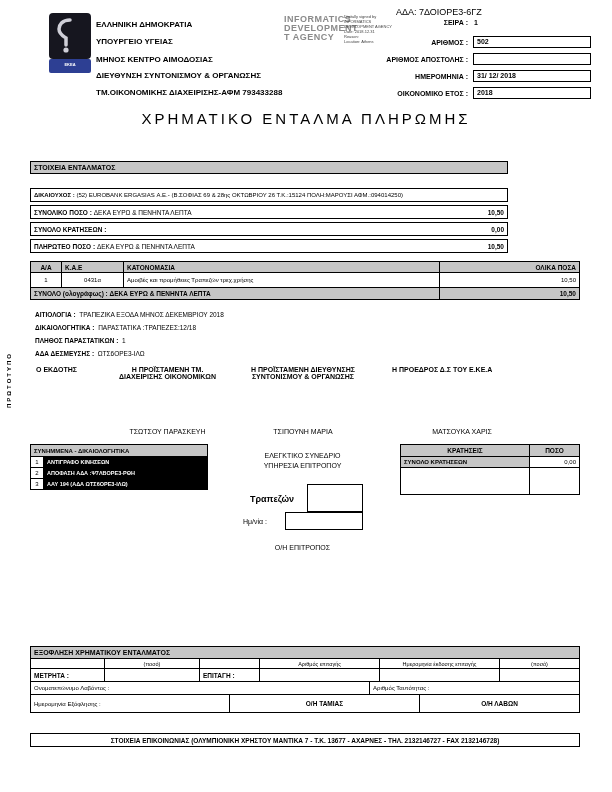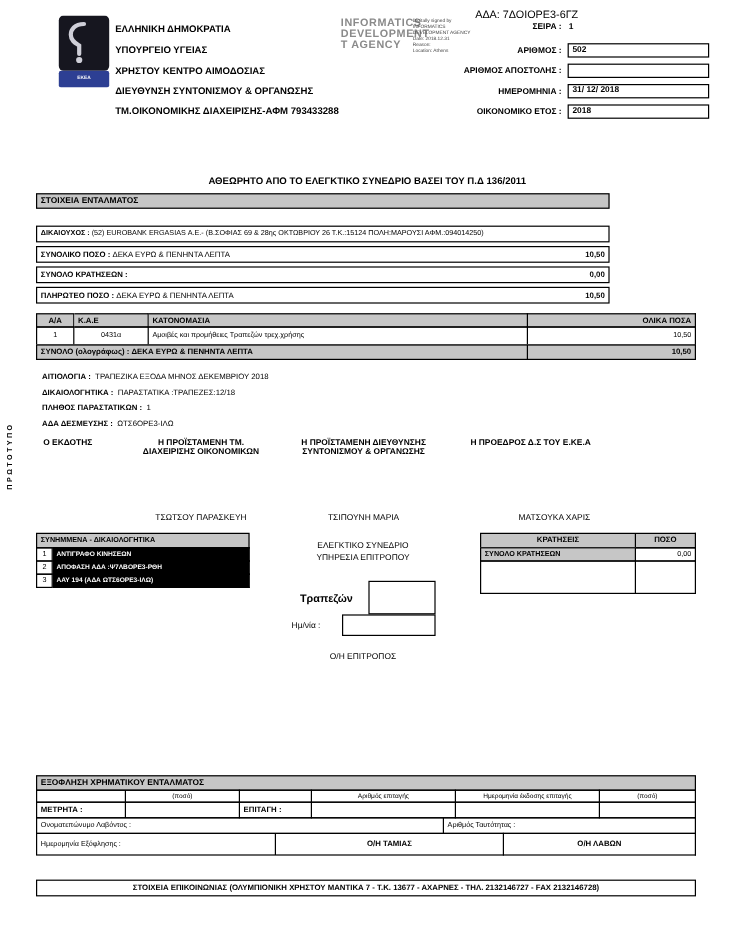--- a/index.html
+++ b/index.html
@@ -47,21 +47,21 @@
       <rect x="1" y="0" width="42" height="46" rx="4" fill="#16161f"></rect>
       <path d="M22 7 c-8 0 -11 5 -11 9 c0 5 4 7 7 9 l0 7" stroke="#cfcfd8" stroke-width="3.5" fill="none" stroke-linecap="round"></path>
       <circle cx="18" cy="37" r="2.6" fill="#cfcfd8"></circle>
       <rect x="1" y="46" width="42" height="14" rx="2" fill="#2d3f93"></rect>
     </svg>
     <div class="abs t4" style="left:0; top:49px; width:44px; text-align:center; color:#fff; font-weight:bold;">ΕΚΕΑ</div>
   </div>
 
   <div class="abs t8 b" style="left:96px; top:20px;">ΕΛΛΗΝΙΚΗ ΔΗΜΟΚΡΑΤΙΑ</div>
   <div class="abs t8 b" style="left:96px; top:37px;text-align:right;">ΥΠΟΥΡΓΕΙΟ ΥΓΕΙΑΣ</div>
-  <div class="abs t8 b" style="left:96px; top:55px;">ΧΡΗΣΤΟΥ ΚΕΝΤΡΟ ΑΙΜΟΔΟΣΙΑΣ</div>
+  <div class="abs t8 b" style="left:96px; top:55px;">ΜΗΝΟΣ ΚΕΝΤΡΟ ΑΙΜΟΔΟΣΙΑΣ</div>
   <div class="abs t8 b" style="left:96px; top:71px;">ΔΙΕΥΘΥΝΣΗ ΣΥΝΤΟΝΙΣΜΟΥ &amp; ΟΡΓΑΝΩΣΗΣ</div>
   <div class="abs t8 b" style="left:96px; top:88px;">ΤΜ.ΟΙΚΟΝΟΜΙΚΗΣ ΔΙΑΧΕΙΡΙΣΗΣ-ΑΦΜ 793433288</div>
 
   <div class="abs" style="left:284px; top:15px;">
     <div class="stampname">INFORMATICS</div>
     <div class="stampname">DEVELOPMENT</div>
     <div class="stampname">T AGENCY</div>
   </div>
   <div class="abs tinysig" style="left:344px; top:14px; width:52px;">
     <div class="t4">Digitally signed by</div>
@@ -80,21 +80,21 @@
 
   <div class="abs t7 b right" style="left:340px; top:56px; width:128px;">ΑΡΙΘΜΟΣ ΑΠΟΣΤΟΛΗΣ :</div>
   <div class="abs box t7 b" style="left:473px; top:53px; width:118px; height:12px; padding:1px 3px;"></div>
 
   <div class="abs t7 b right" style="left:360px; top:73px; width:108px;">ΗΜΕΡΟΜΗΝΙΑ :</div>
   <div class="abs box t7 b" style="left:473px; top:70px; width:118px; height:12px; padding:1px 3px;">31/ 12/ 2018</div>
 
   <div class="abs t7 b right" style="left:350px; top:90px; width:118px;">ΟΙΚΟΝΟΜΙΚΟ ΕΤΟΣ :</div>
   <div class="abs box t7 b" style="left:473px; top:87px; width:118px; height:12px; padding:1px 3px;">2018</div>
 
-  <div class="abs t8 b center" style="left:0; top:146px; width:612px;">ΑΘΕΩΡΗΤΟ ΑΠΟ ΤΟ ΕΛΕΓΚΤΙΚΟ ΣΥΝΕΔΡΙΟ ΒΑΣΕΙ ΤΟΥ Π.Δ 136/2011</div>
+  <div class="abs t15 center" style="left:0; top:110px; width:612px; letter-spacing:3px;">ΧΡΗΜΑΤΙΚΟ ΕΝΤΑΛΜΑ ΠΛΗΡΩΜΗΣ</div>
 
   <div class="abs box gray t7 b" style="left:30px; top:161px; width:478px; height:13px; padding:2px 3px;">ΣΤΟΙΧΕΙΑ ΕΝΤΑΛΜΑΤΟΣ</div>
 
   <div class="abs box row t6" style="left:30px; top:188px; width:478px; height:14px; padding:0 3px;">
     <span class="b">ΔΙΚΑΙΟΥΧΟΣ :</span>&nbsp;
     <span>(52) EUROBANK ERGASIAS Α.Ε.- (Β.ΣΟΦΙΑΣ 69 &amp; 28ης ΟΚΤΩΒΡΙΟΥ 26 Τ.Κ.:15124 ΠΟΛΗ:ΜΑΡΟΥΣΙ ΑΦΜ.:094014250)</span>
   </div>
 
   <div class="abs box row t65" style="left:30px; top:205px; width:478px; height:14px; padding:0 3px;">
     <span class="b">ΣΥΝΟΛΙΚΟ ΠΟΣΟ :</span>&nbsp;

